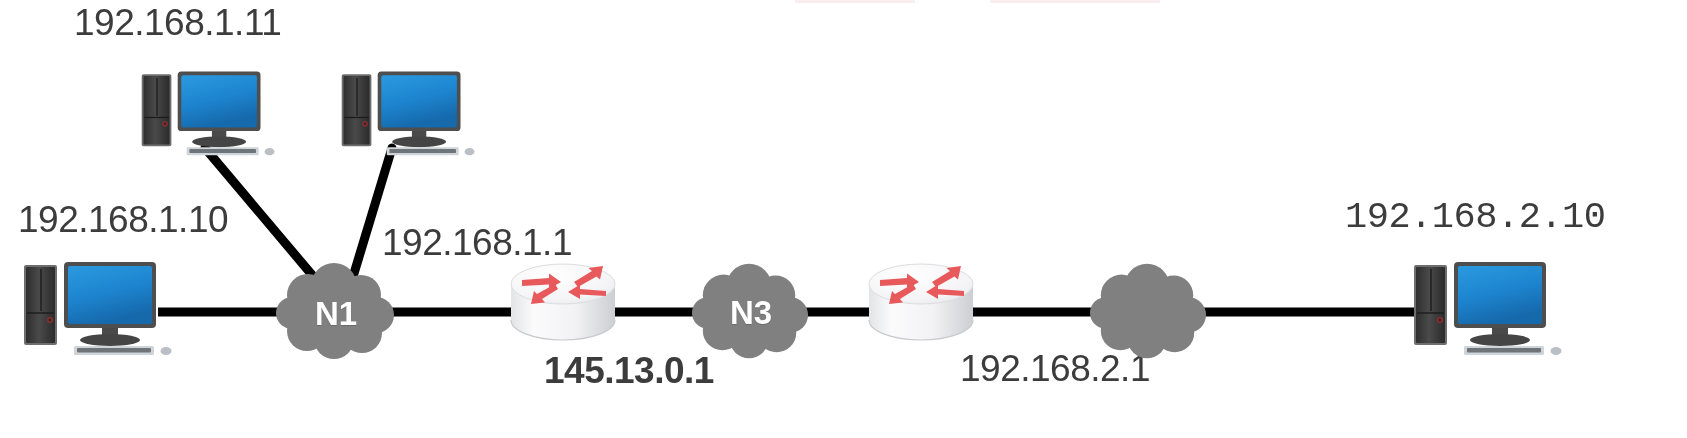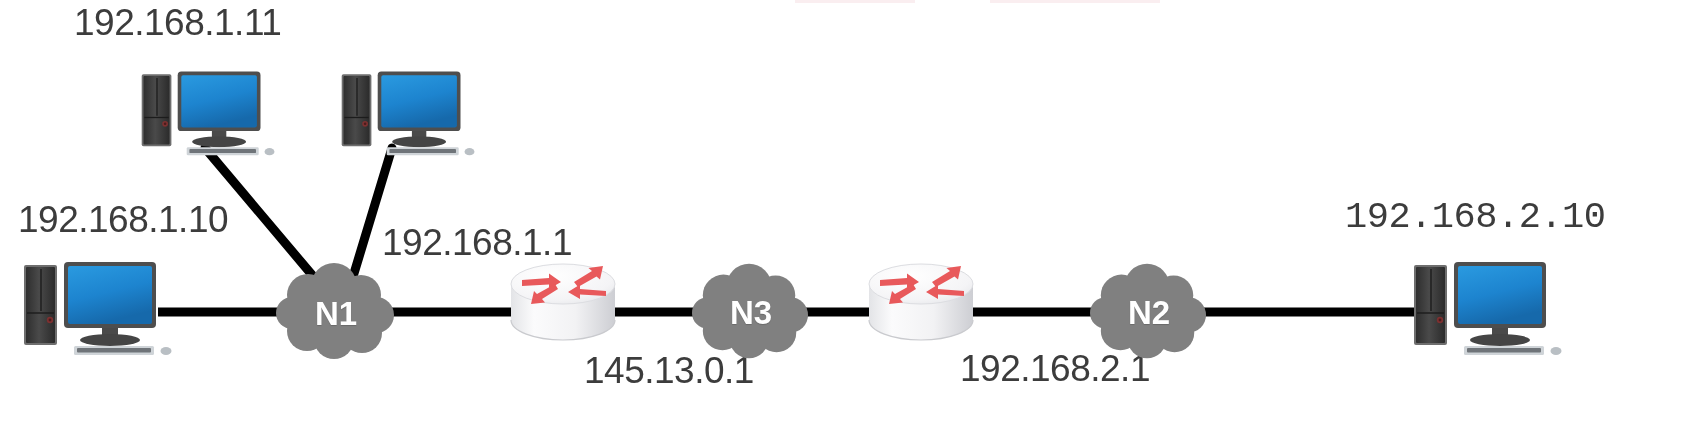--- a/index.html
+++ b/index.html
@@ -115,21 +115,21 @@
     </g>
   </svg>
 
   <div class="ip-label" style="left:74px; top:4px;">192.168.1.11</div>
 
 
   <div class="ip-label" style="left:18px; top:201px;">192.168.1.10</div>
 
   <div class="ip-label" style="left:382px; top:224px;">192.168.1.1</div>
 
-  <div class="ip-label" style="left:584px; top:352px;">145.13.0.1</div>
+  <div class="ip-label" style="left:544px; top:352px;font-weight:bold;">145.13.0.1</div>
 
 
   <div class="ip-label" style="left:960px; top:350px;">192.168.2.1</div>
 
   <div class="ip-label" style="left:1345px; top:199px;font-family:Liberation Mono, monospace;">192.168.2.10</div>
 
   <div class="pc" style="left:20px; top:258px;">
     <svg width="162" height="100" viewBox="0 0 162 100" xmlns="http://www.w3.org/2000/svg">
       <defs>
         <linearGradient id="scr1" x1="0" y1="0" x2="0.35" y2="1">
@@ -327,21 +327,20 @@
         <circle cx="58" cy="21" r="23"></circle>
         <circle cx="85" cy="30" r="20"></circle>
         <circle cx="100" cy="50" r="18"></circle>
         <circle cx="86" cy="68" r="20"></circle>
         <circle cx="58" cy="74" r="20"></circle>
         <circle cx="31" cy="66" r="20"></circle>
         <circle cx="16" cy="48" r="16"></circle>
         <rect x="16" y="28" width="88" height="44" rx="16"></rect>
       </g>
     </svg>
-    <div class="cloud-label" style="top:31px;">N2</div>
   </div>
 
   <div class="pc" style="left:1410px; top:258px;">
     <svg width="162" height="100" viewBox="0 0 162 100" xmlns="http://www.w3.org/2000/svg">
       <defs>
         <linearGradient id="scr4" x1="0" y1="0" x2="0.35" y2="1">
           <stop offset="0%" stop-color="#2a9ae0"></stop>
           <stop offset="55%" stop-color="#1d84cf"></stop>
           <stop offset="100%" stop-color="#1669ab"></stop>
         </linearGradient>

